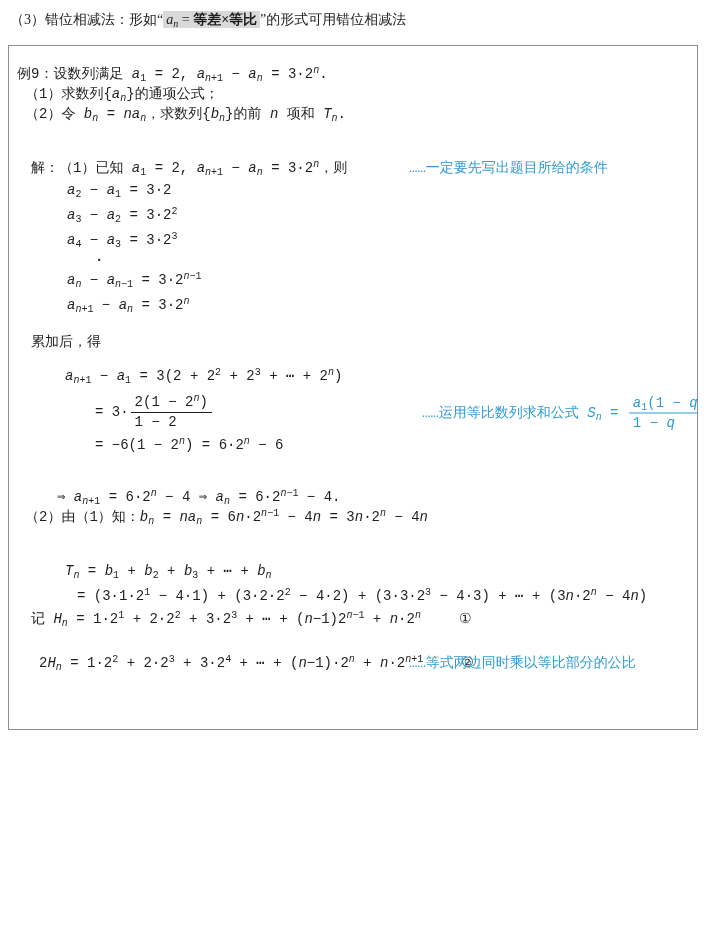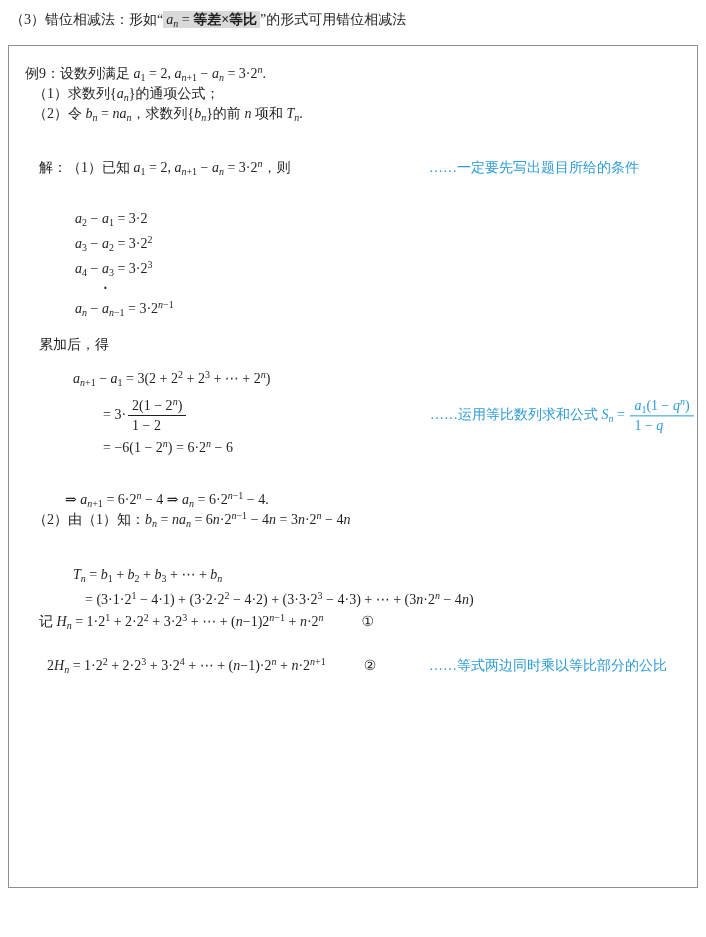--- a/index.html
+++ b/index.html
@@ -7,46 +7,46 @@
     width:706px; height:937px; background:#ffffff;
     color:var(--text,#1f1f1f);
     font-family:"Liberation Serif","DejaVu Serif",serif;
     font-size:14px; position:relative; overflow:hidden;
   }
   .page { padding:10px 8px 0 8px; }
   .header-line { padding-left:2px; line-height:20px; white-space:nowrap; }
   .hl { background:var(--highlight-bg,#d9d9d9); padding:1px 3px; }
   .hl-bold { font-weight:bold; }
   .example-box {
-    margin-top:15px; height:843px; width:690px;
+    margin-top:15px; height:685px; width:690px;
     border:1px solid var(--border,#8f8f8f);
-    padding:18px 8px 20px 16px; position:relative; overflow:hidden;
+    padding:18px 8px 20px 8px; position:relative; overflow:hidden;font-family:Liberation Mono, monospace;
   }
   .row { position:relative; line-height:20px; white-space:nowrap; }
   .srow { line-height:25px; }
   .lh25 { line-height:25px; }
   .dotrow { line-height:15px; padding-left:28px; font-weight:bold; }
   sup, sub { font-size:10px; line-height:0; }
   sup { vertical-align:5px; }
   sub { vertical-align:-3px; }
   i { font-style:italic; }
   .annotation {
-    position:absolute; left:404px; top:0;
+    position:absolute; left:392px; top:0;
     color:var(--annotation,#2e9bd6); white-space:nowrap;
   }
   .ann-mid { left:405px; top:50%; transform:translateY(-50%); }
   .fracrow { line-height:36px; }
   .frac {
     display:inline-block; vertical-align:middle; text-align:left;
     line-height:17px; margin:0 2px;
   }
   .frac .num { display:block; border-bottom:1px solid currentColor; padding:0 4px 1px 4px; }
   .frac .den { display:block; padding:1px 4px 0 4px; }
   .tag { margin-left:38px; }
-  .mt4{margin-top:4px}.mt8{margin-top:8px}.mt26{margin-top:14px}.mt28{margin-top:28px}
+  .mt4{margin-top:4px}.mt8{margin-top:8px}.mt26{margin-top:14px}.mt28{}
   .mt32{margin-top:32px}.mt34{margin-top:34px}.mt36{}.mt38{margin-top:24px}
   .pl8{padding-left:8px}.pl14{padding-left:14px}.pl22{padding-left:22px}.pl40{padding-left:40px}
   .pl48{padding-left:48px}.pl50{padding-left:50px}.pl60{padding-left:60px}.pl78{padding-left:78px}
 </style>
 </head>
 <body>
 
 <div class="page">
 
   <div class="header-line"><span>（3）错位相减法：形如“</span><span class="hl"><span><i>a</i><sub><i>n</i></sub> = </span><span class="hl-bold">等差×等比</span></span><span>”的形式可用错位相减法</span></div>
@@ -63,20 +63,21 @@
       <span>解：（1）已知 <i>a</i><sub>1</sub> = 2, <i>a</i><sub><i>n</i>+1</sub> − <i>a</i><sub><i>n</i></sub> = 3·2<sup><i>n</i></sup>，则</span>
       <span class="annotation">……一定要先写出题目所给的条件</span>
     </div>
 
     <div class="mt28 pl50">
       <div class="row srow"><span><i>a</i><sub>2</sub> − <i>a</i><sub>1</sub> = 3·2</span></div>
       <div class="row srow"><span><i>a</i><sub>3</sub> − <i>a</i><sub>2</sub> = 3·2<sup>2</sup></span></div>
       <div class="row srow"><span><i>a</i><sub>4</sub> − <i>a</i><sub>3</sub> = 3·2<sup>3</sup></span></div>
       <div class="row dotrow"><span>·</span></div>
       <div class="row srow"><span><i>a</i><sub><i>n</i></sub> − <i>a</i><sub><i>n</i>−1</sub> = 3·2<sup><i>n</i>−1</sup></span></div>
+      <div class="row srow"><span><i>a</i><sub><i>n</i>+1</sub> − <i>a</i><sub><i>n</i></sub> = 3·2<sup><i>n</i></sup></span></div>
     </div>
 
     <div class="row mt26 pl14"><span>累加后，得</span></div>
 
     <div class="row mt26 pl48"><span><i>a</i><sub><i>n</i>+1</sub> − <i>a</i><sub>1</sub> = 3(2 + 2<sup>2</sup> + 2<sup>3</sup> + ⋯ + 2<sup><i>n</i></sup>)</span></div>
 
     <div class="row fracrow mt8 pl78">
       <span>= 3·</span><span class="frac"><span class="num">2(1 − 2<sup><i>n</i></sup>)</span><span class="den">1 − 2</span></span>
       <span class="annotation ann-mid"><span>……运用等比数列求和公式 <i>S</i><sub><i>n</i></sub> = </span><span class="frac"><span class="num"><i>a</i><sub>1</sub>(1 − <i>q</i><sup><i>n</i></sup>)</span><span class="den">1 − <i>q</i></span></span></span>
     </div>

